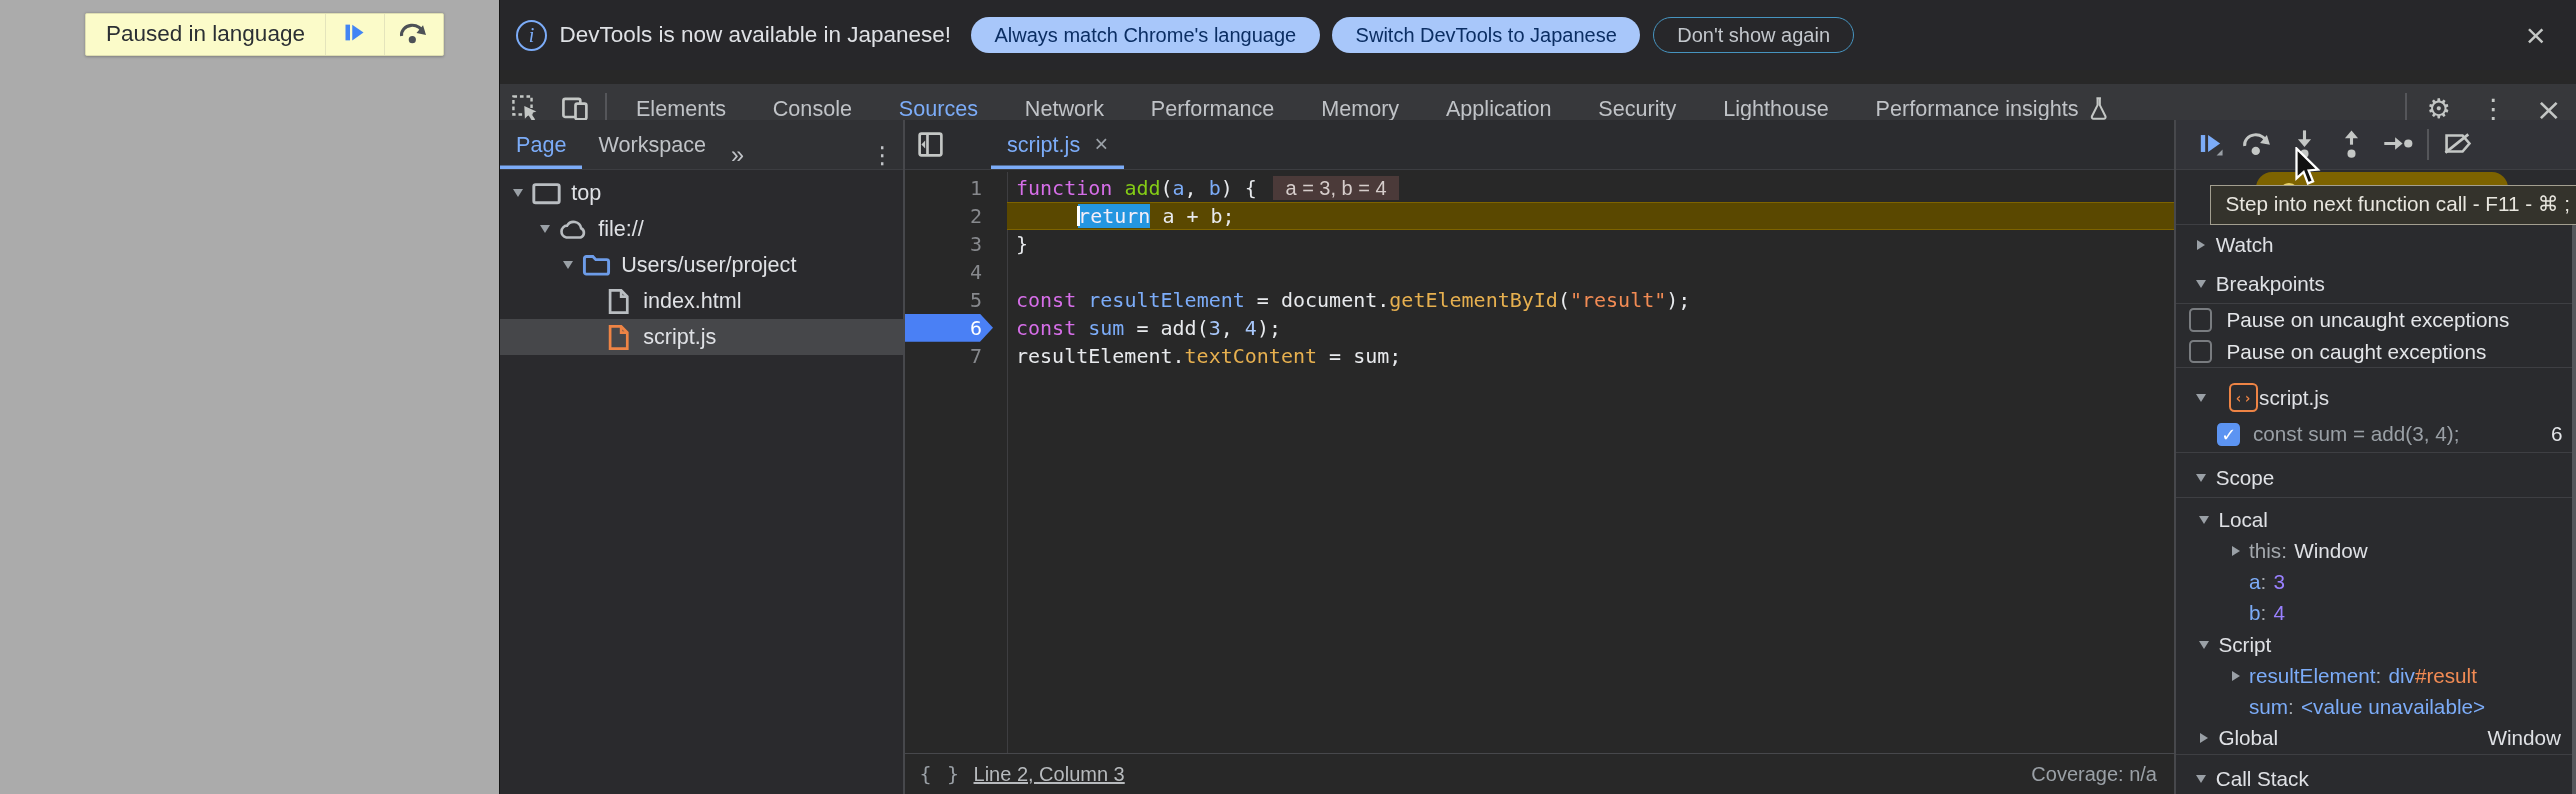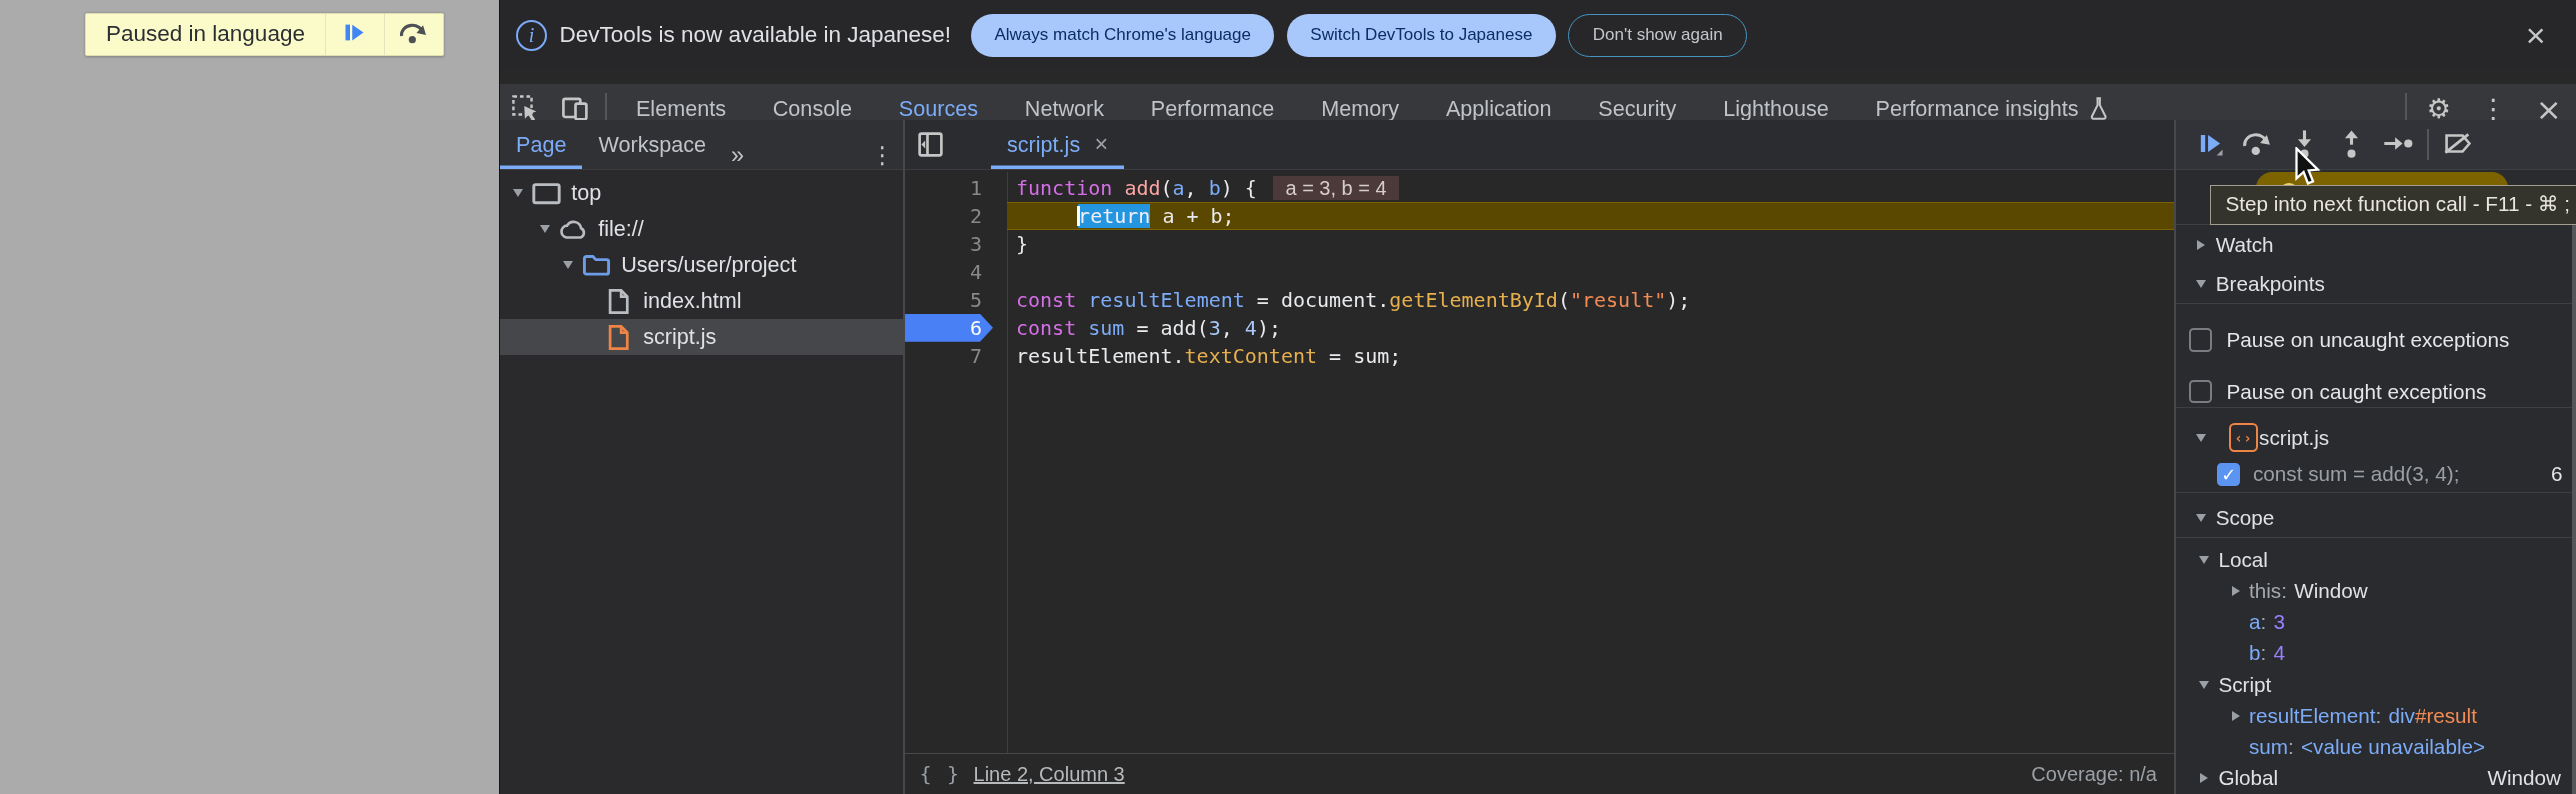--- a/index.html
+++ b/index.html
@@ -9,21 +9,21 @@
   
   .paused-banner{position:absolute;left:85px;top:12.6px;height:43px;display:flex;align-items:stretch;
     background:#fbfbc9;border:1.8px solid #dedeb2;border-radius:1.8px;box-shadow:0 0.9px 2.7px rgba(0,0,0,.25);}
   .paused-banner .pb-label{display:flex;align-items:center;padding:0 20px;font-size:22.5px;color:#2b2f33;}
   .pb-cell{display:flex;align-items:center;justify-content:center;width:59px;border-left:1.8px solid #e4e4bc;}
   
   .devtools{position:absolute;left:499px;top:0;width:2077px;height:795px;background:#282828;border-left:0.9px solid #141414;}
   
   .notif{position:absolute;left:0;top:0;width:100%;height:70px;background:#27272a;display:flex;align-items:center;padding:0 16px;}
   .notif-msg{color:#dfe1e5;font-size:22.5px;margin:0 20px 0 12.6px;}
-  .pill{height:43px;border-radius:21.6px;display:flex;align-items:center;padding:0 23.4px;font-size:17px;margin-right:12.6px;cursor:pointer;}
+  .pill{height:36px;border-radius:21.6px;display:flex;align-items:center;padding:0 23.4px;font-size:20px;margin-right:12.6px;cursor:pointer;}
   .pill.filled{background:#a8c7fa;color:#0b2e63;}
   .pill.outline{background:transparent;border:1.8px solid #4694c0;color:#c3c7cc;}
   .icon-info{width:31px;height:31px;border:2.7px solid #7cacf8;border-radius:50%;color:#7cacf8;
     display:flex;align-items:center;justify-content:center;font-size:20px;font-style:italic;font-family:"Liberation Serif",serif;flex:none;}
   .x-btn{margin-left:auto;color:#c4c7c5;font-size:34px;line-height:1;padding:0 14.4px;cursor:pointer;}
   
   .main-tabs{position:absolute;left:0;top:84px;width:100%;height:50px;background:#37383b;display:flex;align-items:center;border-bottom:1.8px solid #4a4b4f;}
   .tool-ic{width:50px;height:47px;display:flex;align-items:center;justify-content:center;cursor:pointer;flex:none;}
   .vsep{width:1.8px;height:31px;background:#55565a;margin:0 5.4px;flex:none;}
   .tabs{display:flex;height:100%;align-items:stretch;}
@@ -55,42 +55,42 @@
     box-shadow:inset 0 -3.6px 0 #7cacf8;cursor:pointer;}
   .ed-tab .tabx{color:#9aa0a6;margin-left:14.4px;font-size:23.4px;}
   .code{position:absolute;left:0;top:52px;width:100%;height:581px;padding-top:1.8px;
     font-family:"DejaVu Sans Mono",monospace;font-size:20px;}
   .gutter-line{position:absolute;left:102px;top:52px;height:581px;width:0.9px;background:#3e3e41;}
   .code-line{display:flex;height:28px;line-height:28px;}
   .ln{width:102px;flex:none;text-align:right;padding-right:25px;color:#87898d;font-size:20px;}
   .ln.bp{background:#4a80f5;color:#fff;clip-path:polygon(0 0,75px 0,88px 50%,75px 100%,0 100%);}
   .line-content{flex:1;padding-left:9px;white-space:pre;color:#e8eaed;position:relative;}
   .line-content.current{background:#5a4800;box-shadow:inset 0 0.9px 0 #7d6300,inset 0 -0.9px 0 #7d6300;}
-  .tok.kw{color:#d66ee8;} .tok.fn{color:#fca5a5;text-align:center;} .tok.vr{color:#7cacf8;}
+  .tok.kw{color:#d66ee8;} .tok.fn{color:#84cc16;text-align:center;} .tok.vr{color:#7cacf8;}
   .tok.call{color:#e7b04f;} .tok.str{color:#f28b54;} .tok.num{color:#a8c7fa;}
   .sel{background:#2496e0;color:#f4eef8;position:relative;margin-left:38px;}
   .caret{position:absolute;left:-0.9px;top:1.8px;bottom:1.8px;width:2.7px;background:#fff;}
   .badge{display:inline-block;background:#4b3a39;color:#d6cdcb;font-family:"Liberation Sans",sans-serif;
     font-size:20px;line-height:24px;height:24px;padding:0 12.6px;margin-left:16px;vertical-align:baseline;}
   
   .statusbar{position:absolute;left:405px;top:633px;width:1270px;height:41px;background:#282828;
     border-top:0.9px solid #47484c;display:flex;align-items:center;color:#9aa0a6;font-size:20px;}
   .statusbar .braces{font-family:"DejaVu Sans Mono",monospace;margin:0 12.6px 0 14.4px;color:#9aa0a6;letter-spacing:1.8px;}
   .statusbar .pos{color:#b7babd;text-decoration:underline;}
   .statusbar .cov{margin-left:auto;padding-right:18px;}
   
   .sidebar{position:absolute;left:1676px;top:0;width:401px;height:674px;background:#2a2b2e;}
   .dbg-toolbar{height:50px;background:#323338;border-bottom:0.9px solid #3e3f43;display:flex;align-items:center;padding-left:10.8px;}
   .dbg-ic{width:47px;height:43px;display:flex;align-items:center;justify-content:center;cursor:pointer;flex:none;}
   .paused-zone{height:54px;position:relative;}
   .olive{position:absolute;left:80px;top:1.8px;width:252px;height:50px;background:#7d6300;border-radius:16px;}
   .olive .dot{position:absolute;left:23.4px;top:10.8px;width:20px;height:20px;border-radius:50%;background:#e8d26a;}
   .rows{position:relative;}
   .srow{display:flex;align-items:center;color:#dfe1e5;font-size:20.7px;padding-left:11.7px;}
-  .srow.h{height:40px;} .srow.chk{height:32px;padding-left:12.6px;margin-top:20px;}
+  .srow.h{height:40px;} .srow.chk{height:32px;padding-left:12.6px;}
   .srow.grp{height:38px;} .srow.entry{height:36px;padding-left:41px;}
   .srow.sg{height:32px;padding-left:14.4px;} .srow.vr{height:31px;padding-left:46px;}
   .srow .lbl{margin-left:1px;}
   .divb{border-bottom:0.9px solid #3e3f43;} .divt{border-top:0.9px solid #3e3f43;}
   .cb{width:23.4px;height:23.4px;border:2.7px solid #797c80;border-radius:4.5px;background:transparent;flex:none;}
   .cb.on{background:#5c94f2;border-color:#5c94f2;color:#fff;display:flex;align-items:center;justify-content:center;
     font-size:18px;font-weight:bold;font-family:"DejaVu Sans",sans-serif;}
   .chk .lbl{margin-left:14.4px;color:#e4e6e9;}
   .js-badge{width:29px;height:29px;border:2.7px solid #ee8445;border-radius:5.4px;margin-left:14.4px;flex:none;
     display:flex;align-items:center;justify-content:center;color:#ee8445;font-size:13.5px;font-weight:bold;letter-spacing:0.9px;

